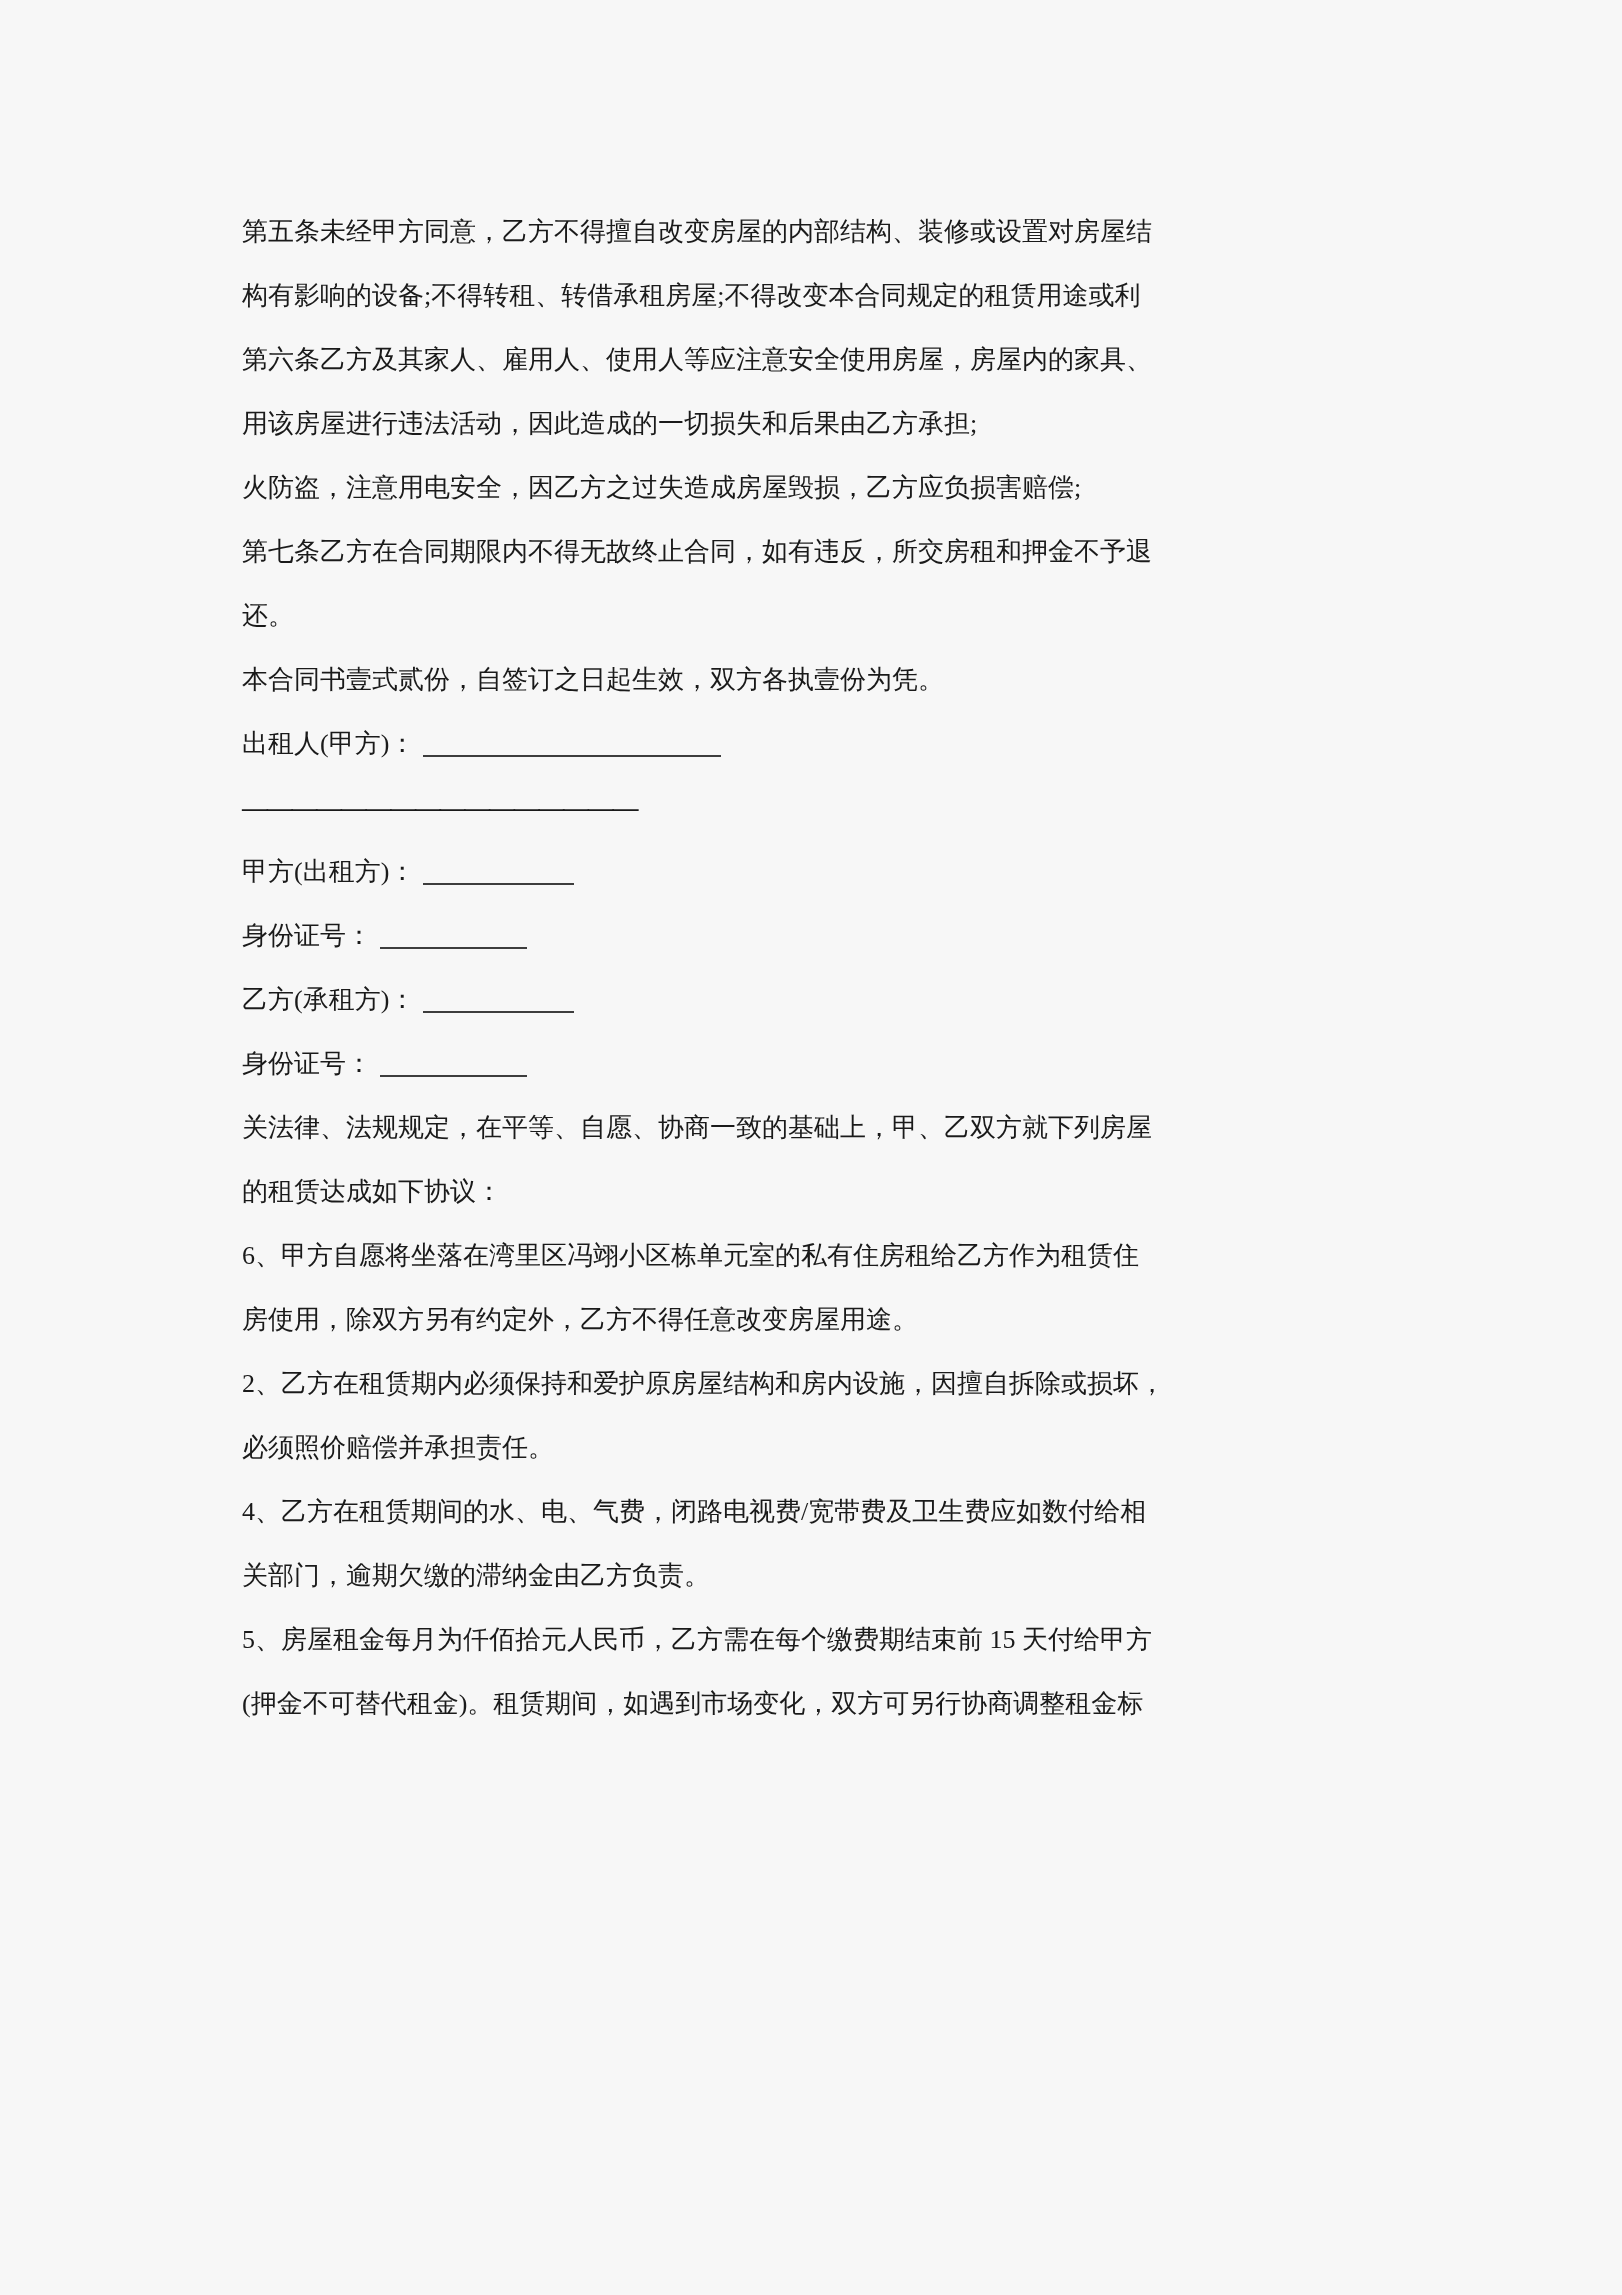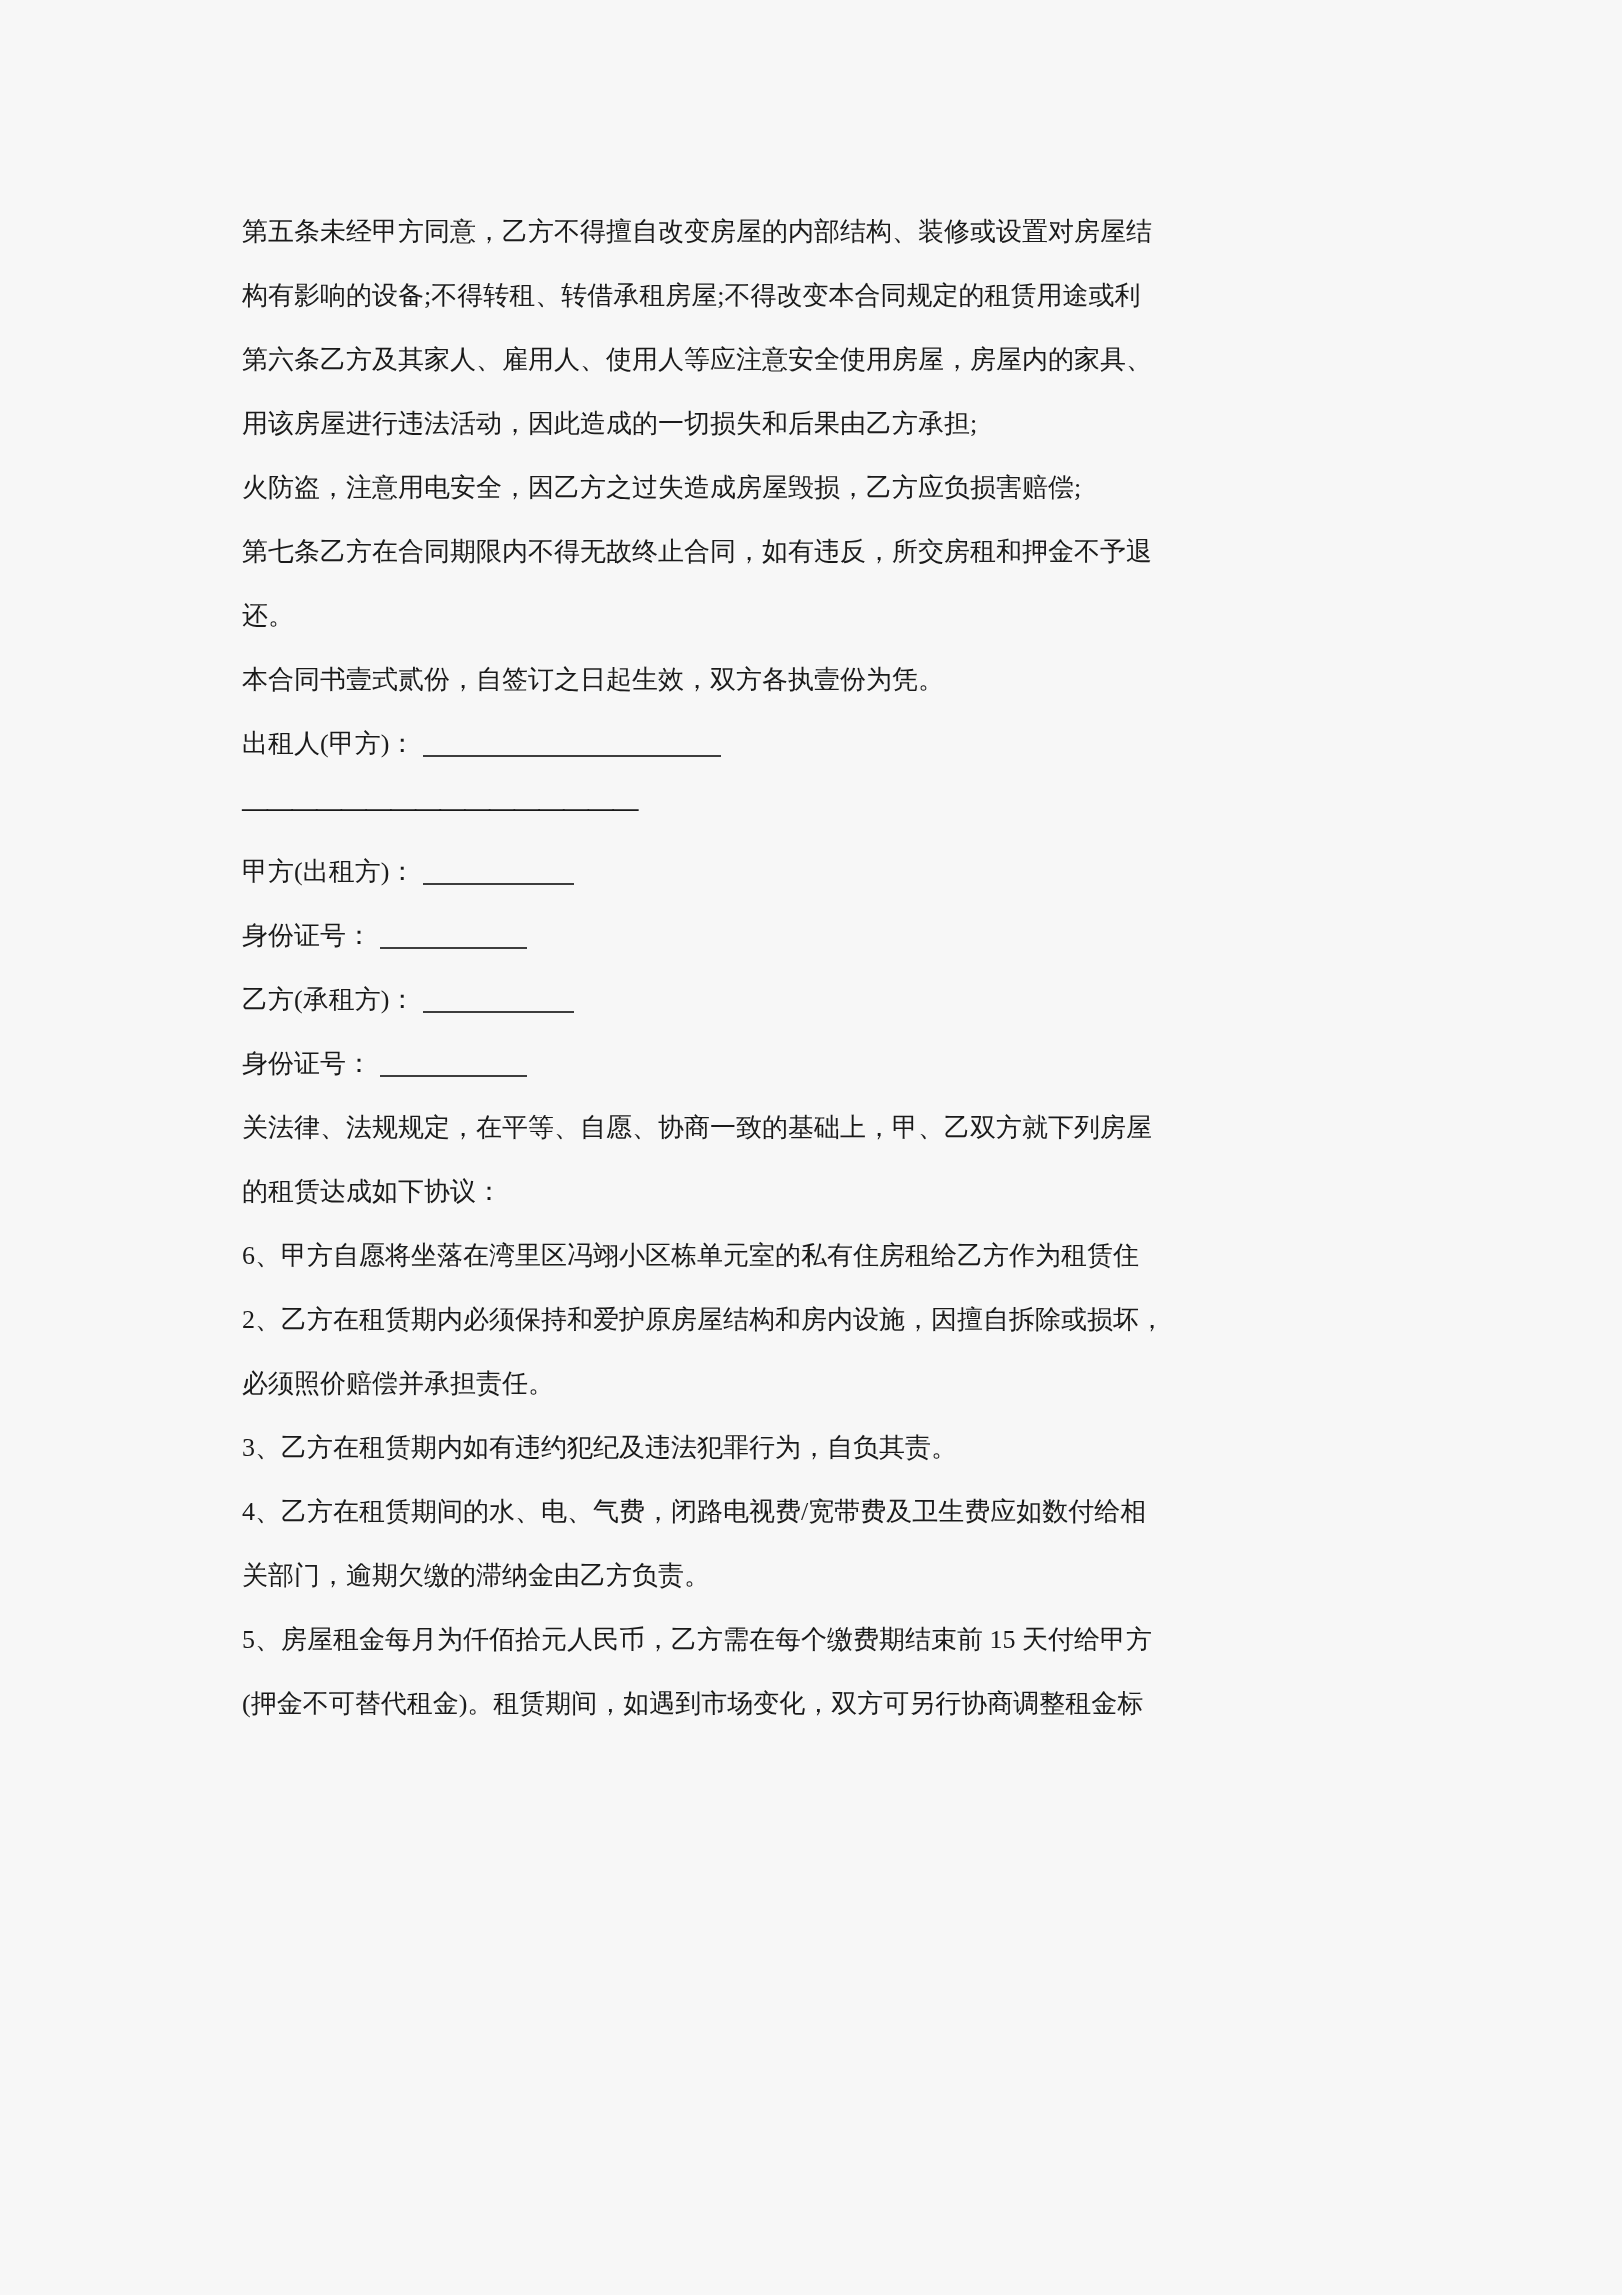--- a/index.html
+++ b/index.html
@@ -75,22 +75,22 @@
     <span class="lbl">乙方(承租方)：</span><span class="blank w-med"></span>
   </div>
   <div class="line">
     <span class="lbl">身份证号：</span><span class="blank w-id"></span>
   </div>
 
   <div class="line">关法律、法规规定，在平等、自愿、协商一致的基础上，甲、乙双方就下列房屋</div>
   <div class="line">的租赁达成如下协议：</div>
 
   <div class="line">6、甲方自愿将坐落在湾里区冯翊小区栋单元室的私有住房租给乙方作为租赁住</div>
+  <div class="line">房使用，除双方另有约定外，乙方不得任意改变房屋用途。</div>
   <div class="line">2、乙方在租赁期内必须保持和爱护原房屋结构和房内设施，因擅自拆除或损坏，</div>
   <div class="line">必须照价赔偿并承担责任。</div>
-  <div class="line">3、乙方在租赁期内如有违约犯纪及违法犯罪行为，自负其责。</div>
   <div class="line">4、乙方在租赁期间的水、电、气费，闭路电视费/宽带费及卫生费应如数付给相</div>
   <div class="line">关部门，逾期欠缴的滞纳金由乙方负责。</div>
   <div class="line">5、房屋租金每月为仟佰拾元人民币，乙方需在每个缴费期结束前 15 天付给甲方</div>
   <div class="line">(押金不可替代租金)。租赁期间，如遇到市场变化，双方可另行协商调整租金标</div>
 
 </div>
 
 
 </body></html>

